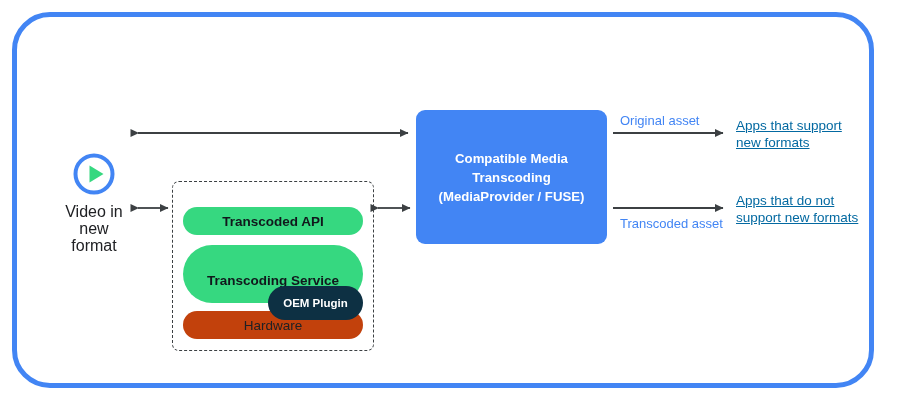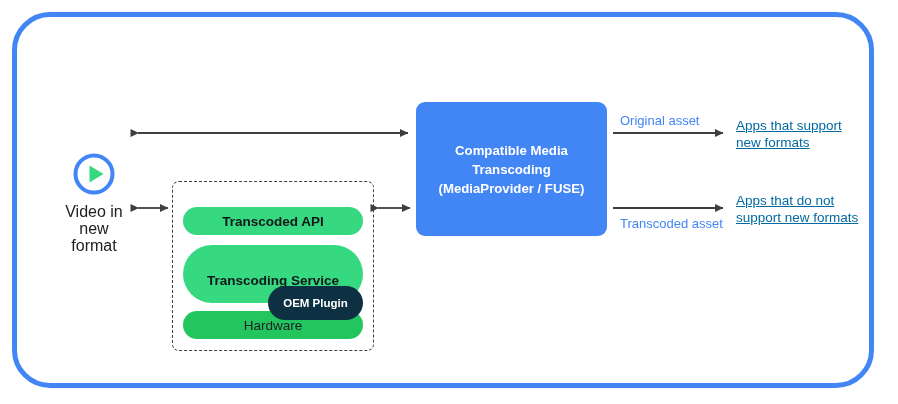--- a/index.html
+++ b/index.html
@@ -118,31 +118,31 @@
     font-size: 11.5px;
     font-weight: bold;
     z-index: 4;
   }
 
   .pill-hardware {
     left: 183px;
     top: 311px;
     width: 180px;
     height: 28px;
-    background: #22c55e;
+    background: #c2410c;
     color: #202124;
     font-size: 13.5px;
     font-weight: normal;
   }
 
   
   .cmt-box {
     position: absolute;
     left: 416px;
-    top: 102px;
+    top: 110px;
     width: 191px;
     height: 134px;
     background: #4285f4;
     border-radius: 9px;
     display: flex;
     align-items: center;
     justify-content: center;
     color: #ffffff;
     font-size: 13.2px;
     font-weight: bold;

